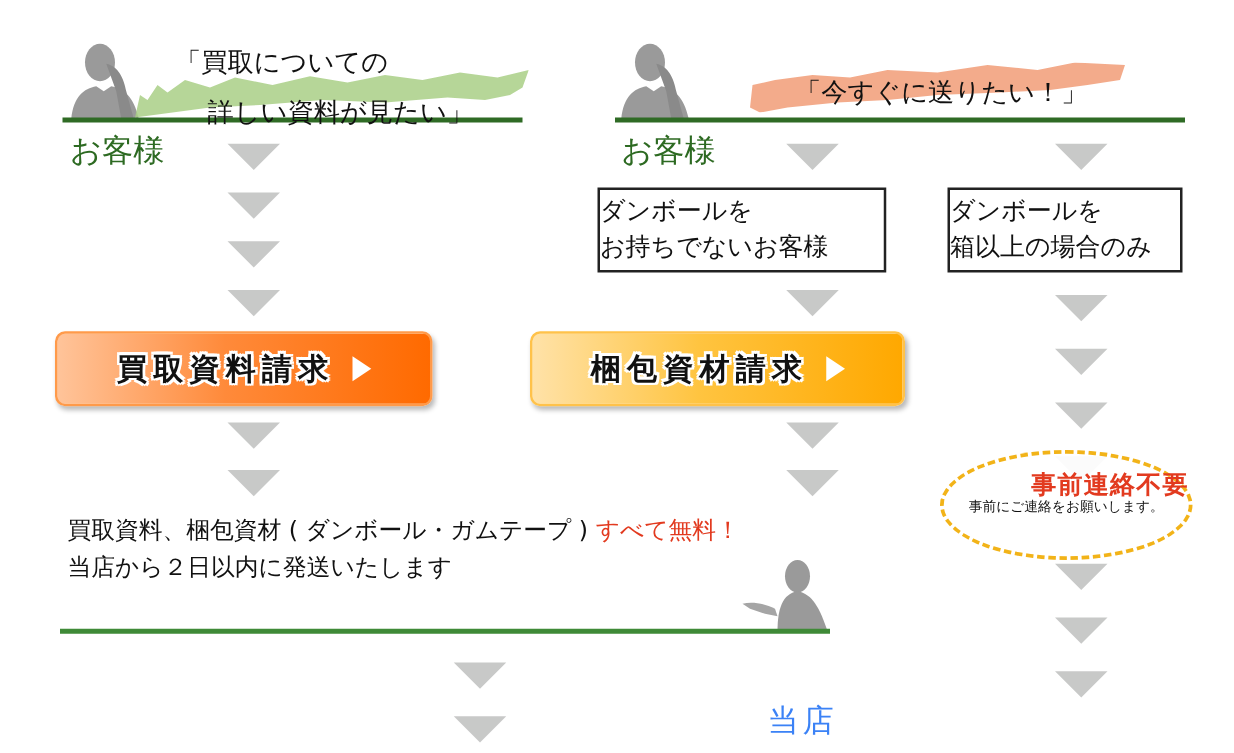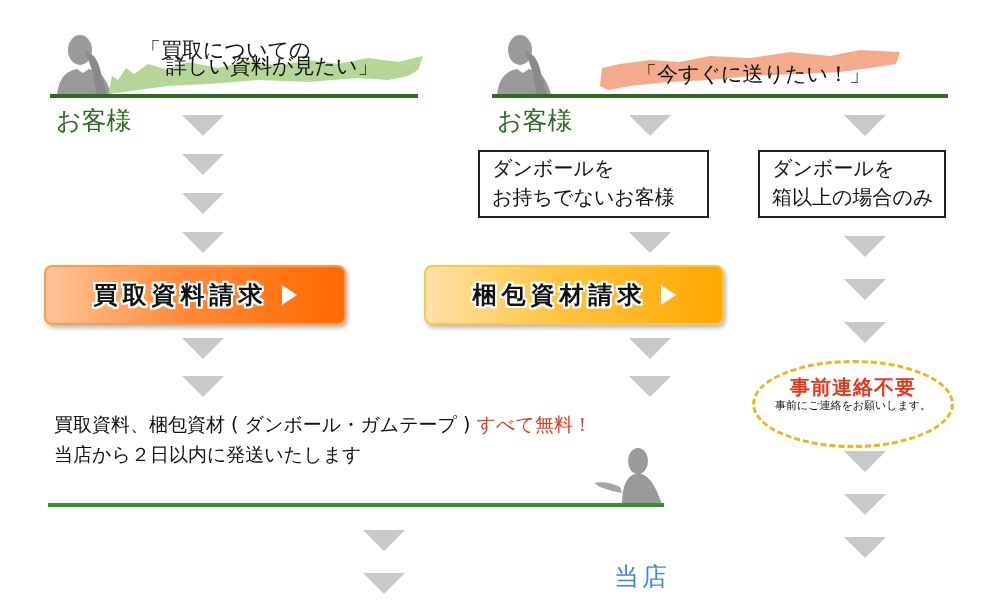--- a/index.html
+++ b/index.html
@@ -7,21 +7,21 @@
            font-family:"DejaVu Sans","Liberation Sans",sans-serif; color:#111; }
     .abs { position:absolute; }
     .arrow { position:absolute; width:0; height:0;
              border-left:21px solid transparent; border-right:21px solid transparent;
              border-top:21px solid #c8c9c8; }
     .hline { position:absolute; height:4px; background:#2f6b25; }
     .label-green { position:absolute; color:#2d6a22; font-size:25px; }
     .quote { position:absolute; font-size:21px; line-height:29px; color:#111; white-space:nowrap; z-index:2; }
     .brush { position:absolute; z-index:1; }
     .box { position:absolute; border:2px solid #222; background:#fff; font-size:20px; line-height:29px;
-           padding:2px 12px; box-sizing:border-box; white-space:nowrap; }
+           padding:2px 0; box-sizing:border-box; white-space:nowrap; }
     .btn { position:absolute; border-radius:8px; box-sizing:border-box; display:flex; align-items:center;
            justify-content:center; cursor:pointer; box-shadow:2px 3px 4px rgba(0,0,0,0.28); }
     .btn-text { font-size:24px; font-weight:bold; color:#111; letter-spacing:5px;
                 text-shadow: -2px -2px 0 #fff, 2px -2px 0 #fff, -2px 2px 0 #fff, 2px 2px 0 #fff,
                               0 -2px 0 #fff, 0 2px 0 #fff, -2px 0 0 #fff, 2px 0 0 #fff; }
     .play { width:0; height:0; border-top:10px solid transparent; border-bottom:10px solid transparent;
             border-left:15px solid #fff; margin-left:14px; }
     .info-text { position:absolute; font-size:19px; line-height:29px; color:#111; white-space:nowrap; }
     .red { color:#e23a1f; }
   </style>
@@ -31,21 +31,21 @@
 <svg class="abs" style="left:55px;top:33px;" width="58" height="62" viewBox="0 0 58 62">
   <ellipse cx="25" cy="17" rx="12" ry="15" fill="#9a9a9a"></ellipse>
   <path d="M2 62 C4 44 12 38 22 36 L28 40 L34 36 C44 38 52 44 56 62 Z" fill="#9a9a9a"></path>
   <path d="M30 18 C40 20 44 30 46 40 L52 62 L42 62 L38 40 Z" fill="#8a8a8a"></path>
 </svg>
 
 <svg class="brush" style="left:108px;top:56px;" width="315" height="38" viewBox="0 0 315 38">
   <path d="M0 38 L4 20 L10 24 L18 12 L26 18 L40 8 L60 14 L80 6 L110 12 L140 5 L170 10 L200 4 L230 8 L260 2 L290 6 L315 0 L310 14 L300 20 L280 24 L250 22 L200 26 L150 24 L100 28 L60 30 L30 34 Z" fill="#a9cf86" opacity="0.85"></path>
 </svg>
 <div class="quote" style="left:140px;top:36px;">「買取についての</div>
-<div class="quote" style="left:166px;top:52px;">詳しい資料が見たい」</div>
+<div class="quote" style="left:166px;top:76px;">詳しい資料が見たい」</div>
 <div class="hline" style="left:50px;top:94px;width:368px;"></div>
 <div class="label-green" style="left:56px;top:104px;">お客様</div>
 
 <div class="arrow" style="left:182px;top:115px;"></div>
 <div class="arrow" style="left:182px;top:154px;"></div>
 <div class="arrow" style="left:182px;top:193px;"></div>
 <div class="arrow" style="left:182px;top:232px;"></div>
 
 <div class="btn" style="left:44px;top:265px;width:302px;height:60px;border:2px solid #ff9a4a;background:linear-gradient(90deg,#ffc49a 0%,#ff8a3a 45%,#ff6a00 100%);">
   <span class="btn-text">買取資料請求</span>
@@ -88,21 +88,21 @@
 
 <div class="arrow" style="left:629px;top:338px;"></div>
 <div class="arrow" style="left:629px;top:376px;"></div>
 
 <div class="arrow" style="left:844px;top:236px;"></div>
 <div class="arrow" style="left:844px;top:279px;"></div>
 <div class="arrow" style="left:844px;top:322px;"></div>
 <div class="arrow" style="left:844px;top:365px;"></div>
 
 <div class="abs" style="left:752px;top:360px;width:202px;height:88px;border:3px dashed #f2b318;border-radius:50%;background:rgba(255,255,255,0.92);box-sizing:border-box;text-align:center;">
-  <div style="color:#e23a1f;font-weight:bold;font-size:20px;line-height:24px;margin-top:12px;letter-spacing:1px;">事前連絡不要</div>
+  <div style="color:#e23a1f;font-weight:bold;font-size:20px;line-height:24px;margin-top:12px;letter-spacing:1px;text-align:right;">事前連絡不要</div>
   <div style="font-size:11px;line-height:14px;">事前にご連絡をお願いします。</div>
 </div>
 
 <div class="arrow" style="left:844px;top:451px;"></div>
 <div class="arrow" style="left:844px;top:494px;"></div>
 <div class="arrow" style="left:844px;top:537px;"></div>
 
 <div class="info-text" style="left:54px;top:410px;">
   <span>買取資料、梱包資材 ( ダンボール・ガムテープ ) </span><span class="red">すべて無料！</span>
 </div>

